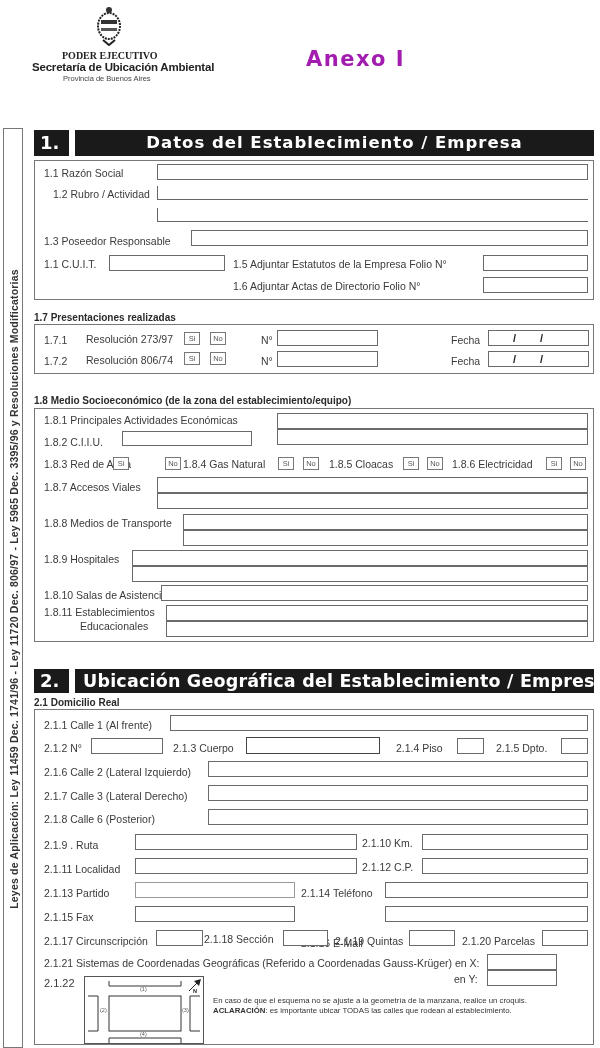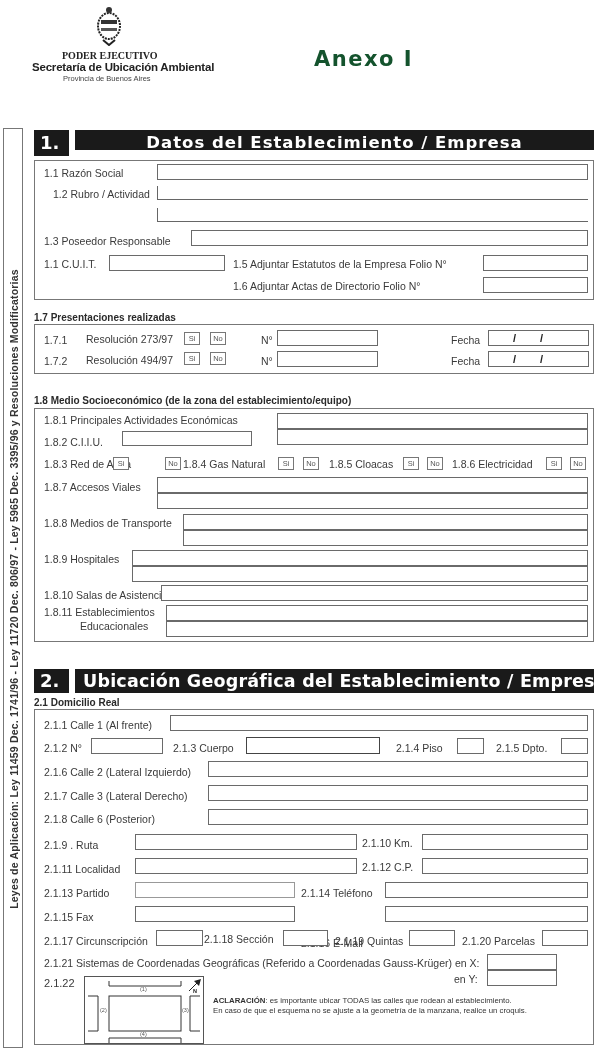--- a/index.html
+++ b/index.html
@@ -26,28 +26,28 @@
     <ellipse cx="16" cy="22" rx="11" ry="13" fill="none" stroke="#222" stroke-width="2" stroke-dasharray="2 1"></ellipse>
     <rect x="8" y="16" width="16" height="4" fill="#333"></rect>
     <rect x="8" y="24" width="16" height="3" fill="#555"></rect>
     <circle cx="16" cy="6" r="3" fill="#333"></circle>
     <path d="M10 36 L16 41 L22 36" stroke="#222" stroke-width="2" fill="none"></path>
   </svg>
 </div>
 <div class="abs" style="left:62px;top:50px;font-family:'Liberation Serif',serif;font-weight:bold;font-size:10px;color:#222">PODER EJECUTIVO</div>
 <div class="abs" style="left:32px;top:61px;font-family:'Liberation Sans',sans-serif;font-weight:bold;font-size:11.5px;color:#222;letter-spacing:-.2px">Secretaría de Ubicación Ambiental</div>
 <div class="abs" style="left:63px;top:74px;font-size:7.5px;color:#444">Provincia de Buenos Aires</div>
-<div class="abs" style="left:314px;top:47px;font-family:'DejaVu Sans',sans-serif;font-weight:bold;font-size:21px;color:#14532d;letter-spacing:1.5px">Anexo I</div>
+<div class="abs" style="left:306px;top:47px;font-family:'DejaVu Sans',sans-serif;font-weight:bold;font-size:21px;color:#a21caf;letter-spacing:1.5px">Anexo I</div>
 
 <div class="side">
   <div class="sidetext">Leyes de Aplicación:  Ley 11459  Dec. 1741/96 - Ley 11720 Dec. 806/97 - Ley 5965 Dec. 3395/96 y Resoluciones Modificatorias</div>
 </div>
 
 <div class="hdrnum" style="left:34px;top:130px;width:35px;height:26px;font-size:18px;line-height:26px;padding-left:6px">1.</div>
-<div class="hdrbar" style="left:75px;top:130px;width:519px;height:20px;font-size:16.5px;line-height:26px;text-align:center;letter-spacing:1px">Datos del Establecimiento / Empresa</div>
+<div class="hdrbar" style="left:75px;top:130px;width:519px;height:26px;font-size:16.5px;line-height:26px;text-align:center;letter-spacing:1px">Datos del Establecimiento / Empresa</div>
 
 <div class="section" style="left:34px;top:160px;width:560px;height:140px"></div>
 <div class="lbl" style="left:44px;top:167px">1.1   Razón Social</div>
 <div class="box" style="left:157px;top:164px;width:431px;height:16px"></div>
 
 <div class="lbl" style="left:53px;top:188px">1.2   Rubro / Actividad</div>
 <div class="abs" style="left:157px;top:186px;width:431px;height:14px;border-left:1px solid #666;border-bottom:1px solid #666"></div>
 <div class="abs" style="left:157px;top:208px;width:431px;height:14px;border-left:1px solid #666;border-bottom:1px solid #666"></div>
 
 <div class="lbl" style="left:44px;top:235px">1.3   Poseedor Responsable</div>
@@ -71,21 +71,21 @@
 <div class="sino" style="left:210px;top:332px">No</div>
 <div class="lbl" style="left:261px;top:334px">N°</div>
 <div class="box" style="left:277px;top:330px;width:101px;height:16px"></div>
 <div class="lbl" style="left:451px;top:334px">Fecha</div>
 <div class="box" style="left:488px;top:330px;width:101px;height:16px">
   <span class="fecha-slash" style="left:24px;top:1px">/</span>
   <span class="fecha-slash" style="left:51px;top:1px">/</span>
 </div>
 
 <div class="lbl" style="left:44px;top:355px">1.7.2</div>
-<div class="lbl" style="left:86px;top:354px">Resolución 494/97</div>
+<div class="lbl" style="left:86px;top:354px">Resolución 806/74</div>
 <div class="sino" style="left:184px;top:352px">Si</div>
 <div class="sino" style="left:210px;top:352px">No</div>
 <div class="lbl" style="left:261px;top:355px">N°</div>
 <div class="box" style="left:277px;top:351px;width:101px;height:16px"></div>
 <div class="lbl" style="left:451px;top:355px">Fecha</div>
 <div class="box" style="left:488px;top:351px;width:101px;height:16px">
   <span class="fecha-slash" style="left:24px;top:1px">/</span>
   <span class="fecha-slash" style="left:51px;top:1px">/</span>
 </div>
 
@@ -206,15 +206,15 @@
     <polygon points="116,2 109,4 114,9" fill="#222"></polygon>
   </svg>
   <span class="abs" style="left:55px;top:9px;font-size:5.5px;color:#555">(1)</span>
   <span class="abs" style="left:15px;top:30px;font-size:5.5px;color:#555">(2)</span>
   <span class="abs" style="left:97px;top:30px;font-size:5.5px;color:#555">(3)</span>
   <span class="abs" style="left:55px;top:54px;font-size:5.5px;color:#555">(4)</span>
   <span class="abs" style="left:108px;top:11px;font-size:5.5px;font-weight:bold;color:#222">N</span>
 </div>
 
 <div class="abs" style="left:213px;top:996px;font-size:7.8px;line-height:10px;color:#333;white-space:nowrap">
+  <div>En caso de que el esquema no se ajuste a la geometría de la manzana, realice un croquis.</div>
   <div><b>ACLARACIÓN</b><span>: es importante ubicar TODAS las calles que rodean al establecimiento.</span></div>
-  <div>En caso de que el esquema no se ajuste a la geometría de la manzana, realice un croquis.</div>
 </div>
 
 </body></html>

